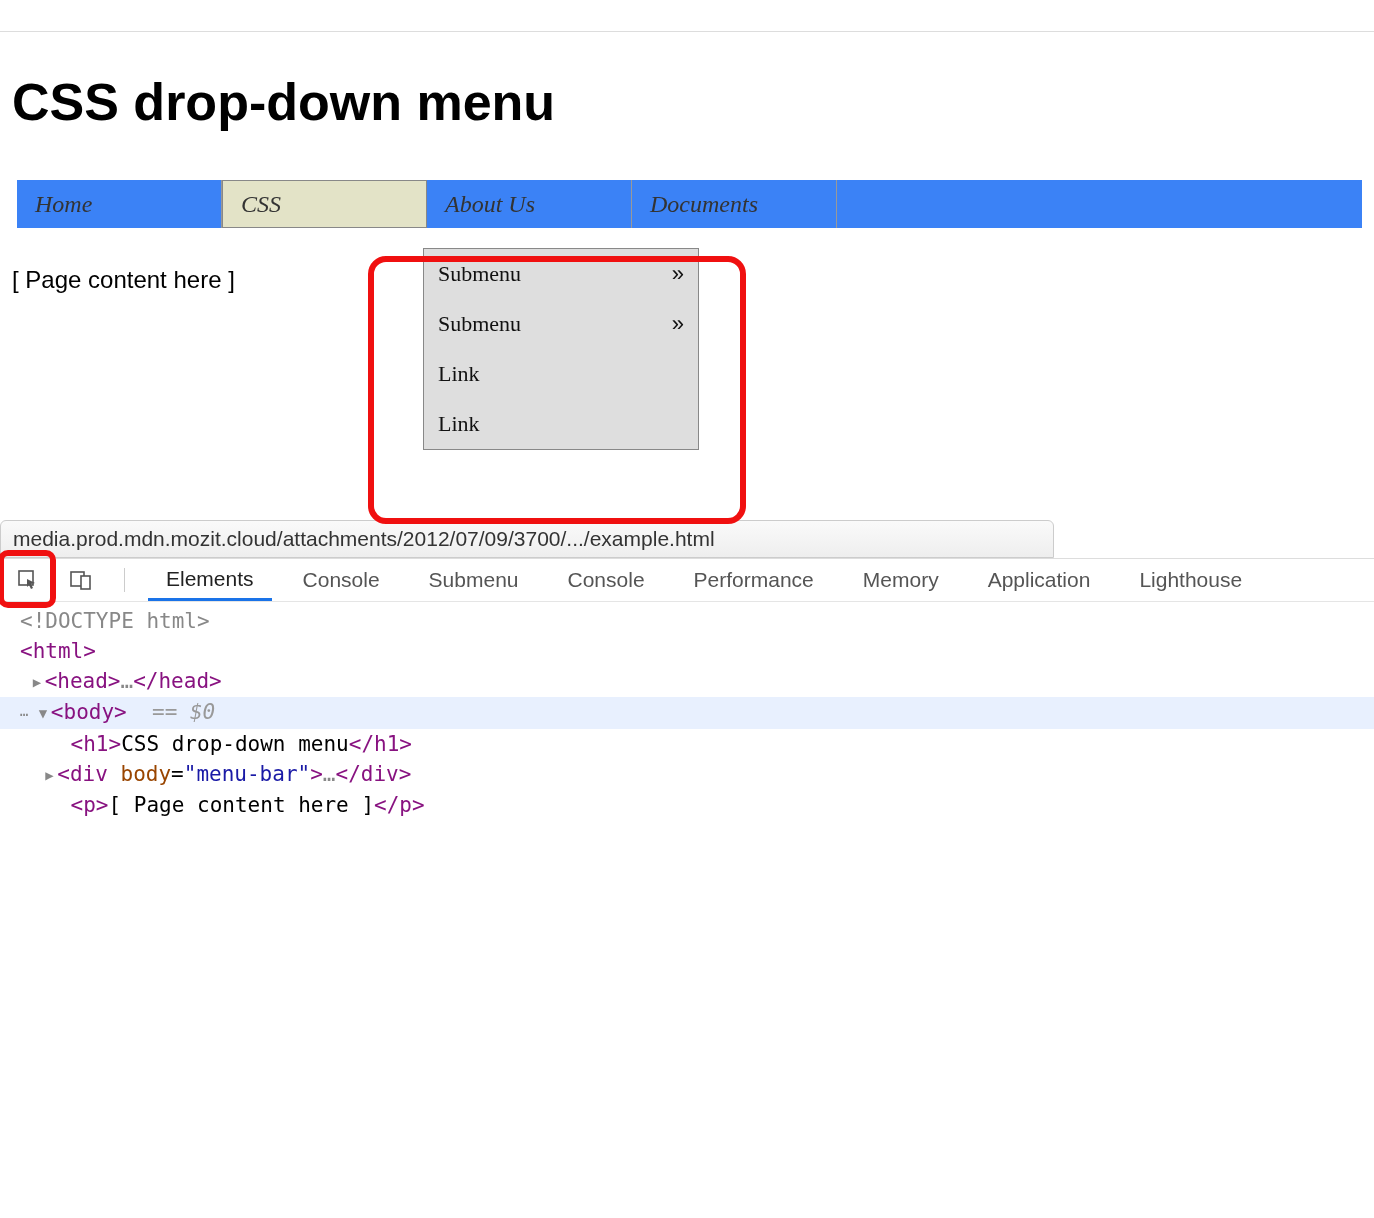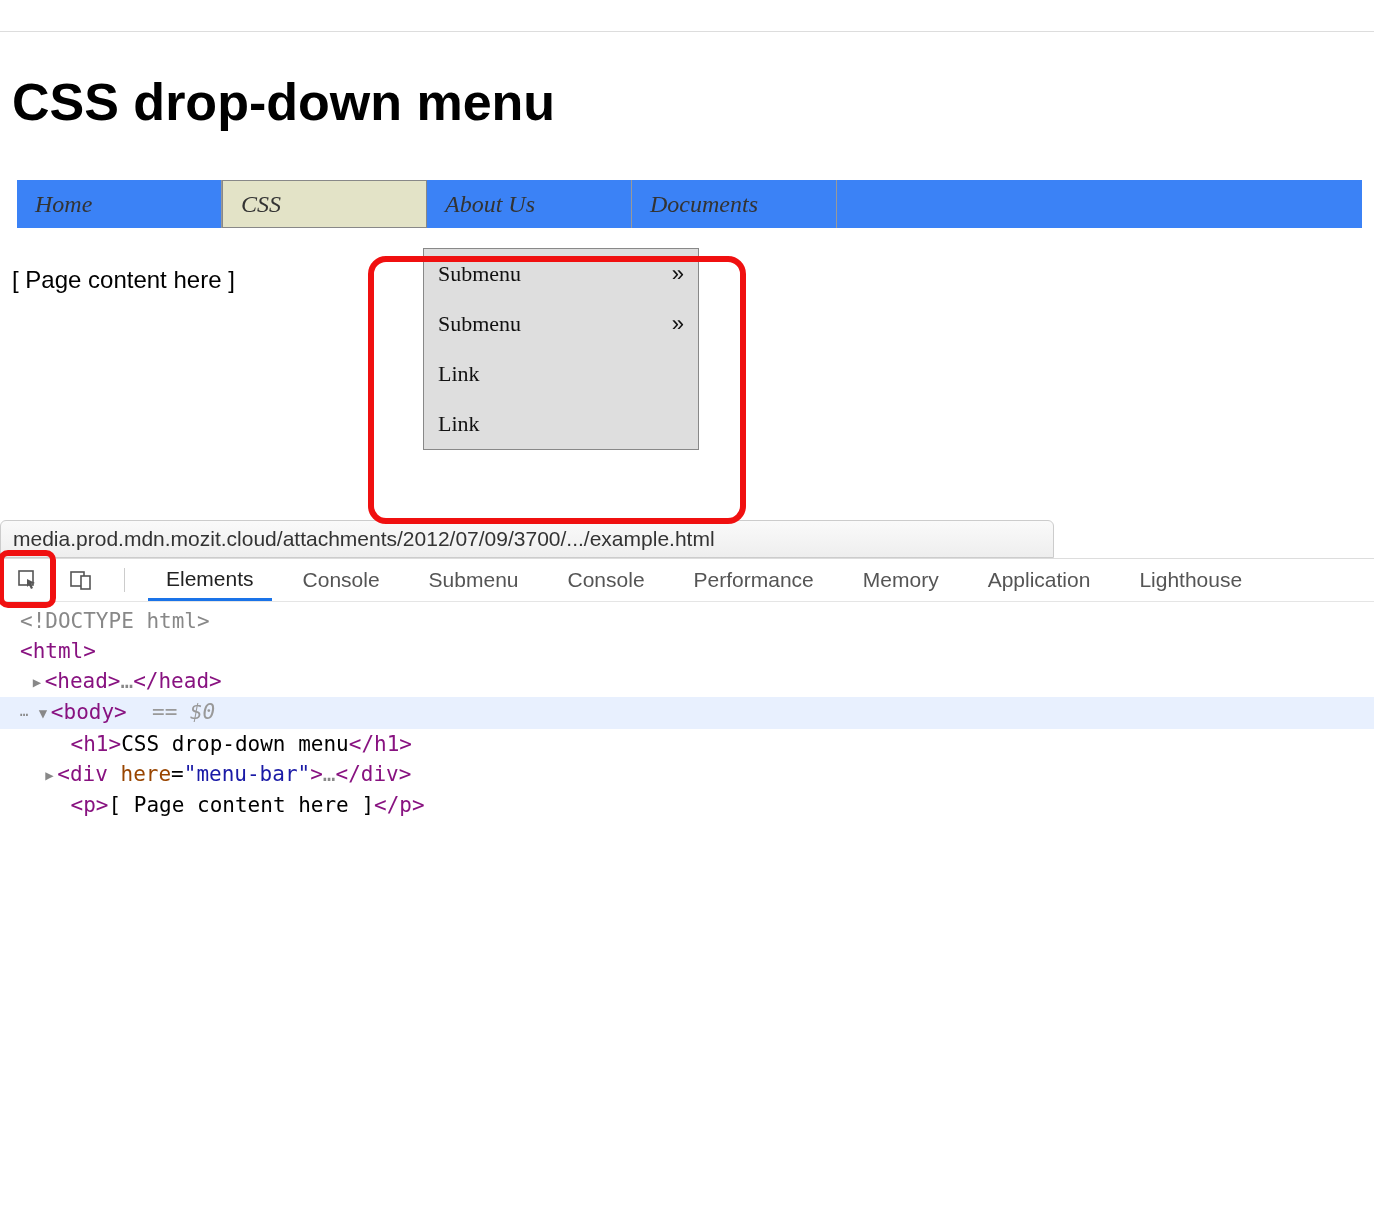--- a/index.html
+++ b/index.html
@@ -243,16 +243,16 @@
     <div class="dt-tab">Application</div>
     <div class="dt-tab">Lighthouse</div>
   </div>
 
   <div class="code">
     <div class="line"><span class="gray">&lt;!DOCTYPE html&gt;</span></div>
     <div class="line"><span class="tag">&lt;html&gt;</span></div>
     <div class="line"> <span class="tri">▶</span><span class="tag">&lt;head&gt;</span><span class="gray">…</span><span class="tag">&lt;/head&gt;</span></div>
     <div class="line selected-line"><span class="dots">⋯ </span><span class="tri">▼</span><span class="tag">&lt;body&gt;</span>  <span class="eq0">== $0</span></div>
     <div class="line">    <span class="tag">&lt;h1&gt;</span><span>CSS drop-down menu</span><span class="tag">&lt;/h1&gt;</span></div>
-    <div class="line">  <span class="tri">▶</span><span class="tag">&lt;div </span><span class="attr-n">here</span>=<span class="attr-v">"menu-bar"</span><span class="tag">&gt;</span><span class="gray">…</span><span class="tag">&lt;/div&gt;</span></div>
+    <div class="line">  <span class="tri">▶</span><span class="tag">&lt;div </span><span class="attr-n">body</span>=<span class="attr-v">"menu-bar"</span><span class="tag">&gt;</span><span class="gray">…</span><span class="tag">&lt;/div&gt;</span></div>
     <div class="line">    <span class="tag">&lt;p&gt;</span><span>[ Page content here ]</span><span class="tag">&lt;/p&gt;</span></div>
   </div>
 </div>
 
 </body></html>

